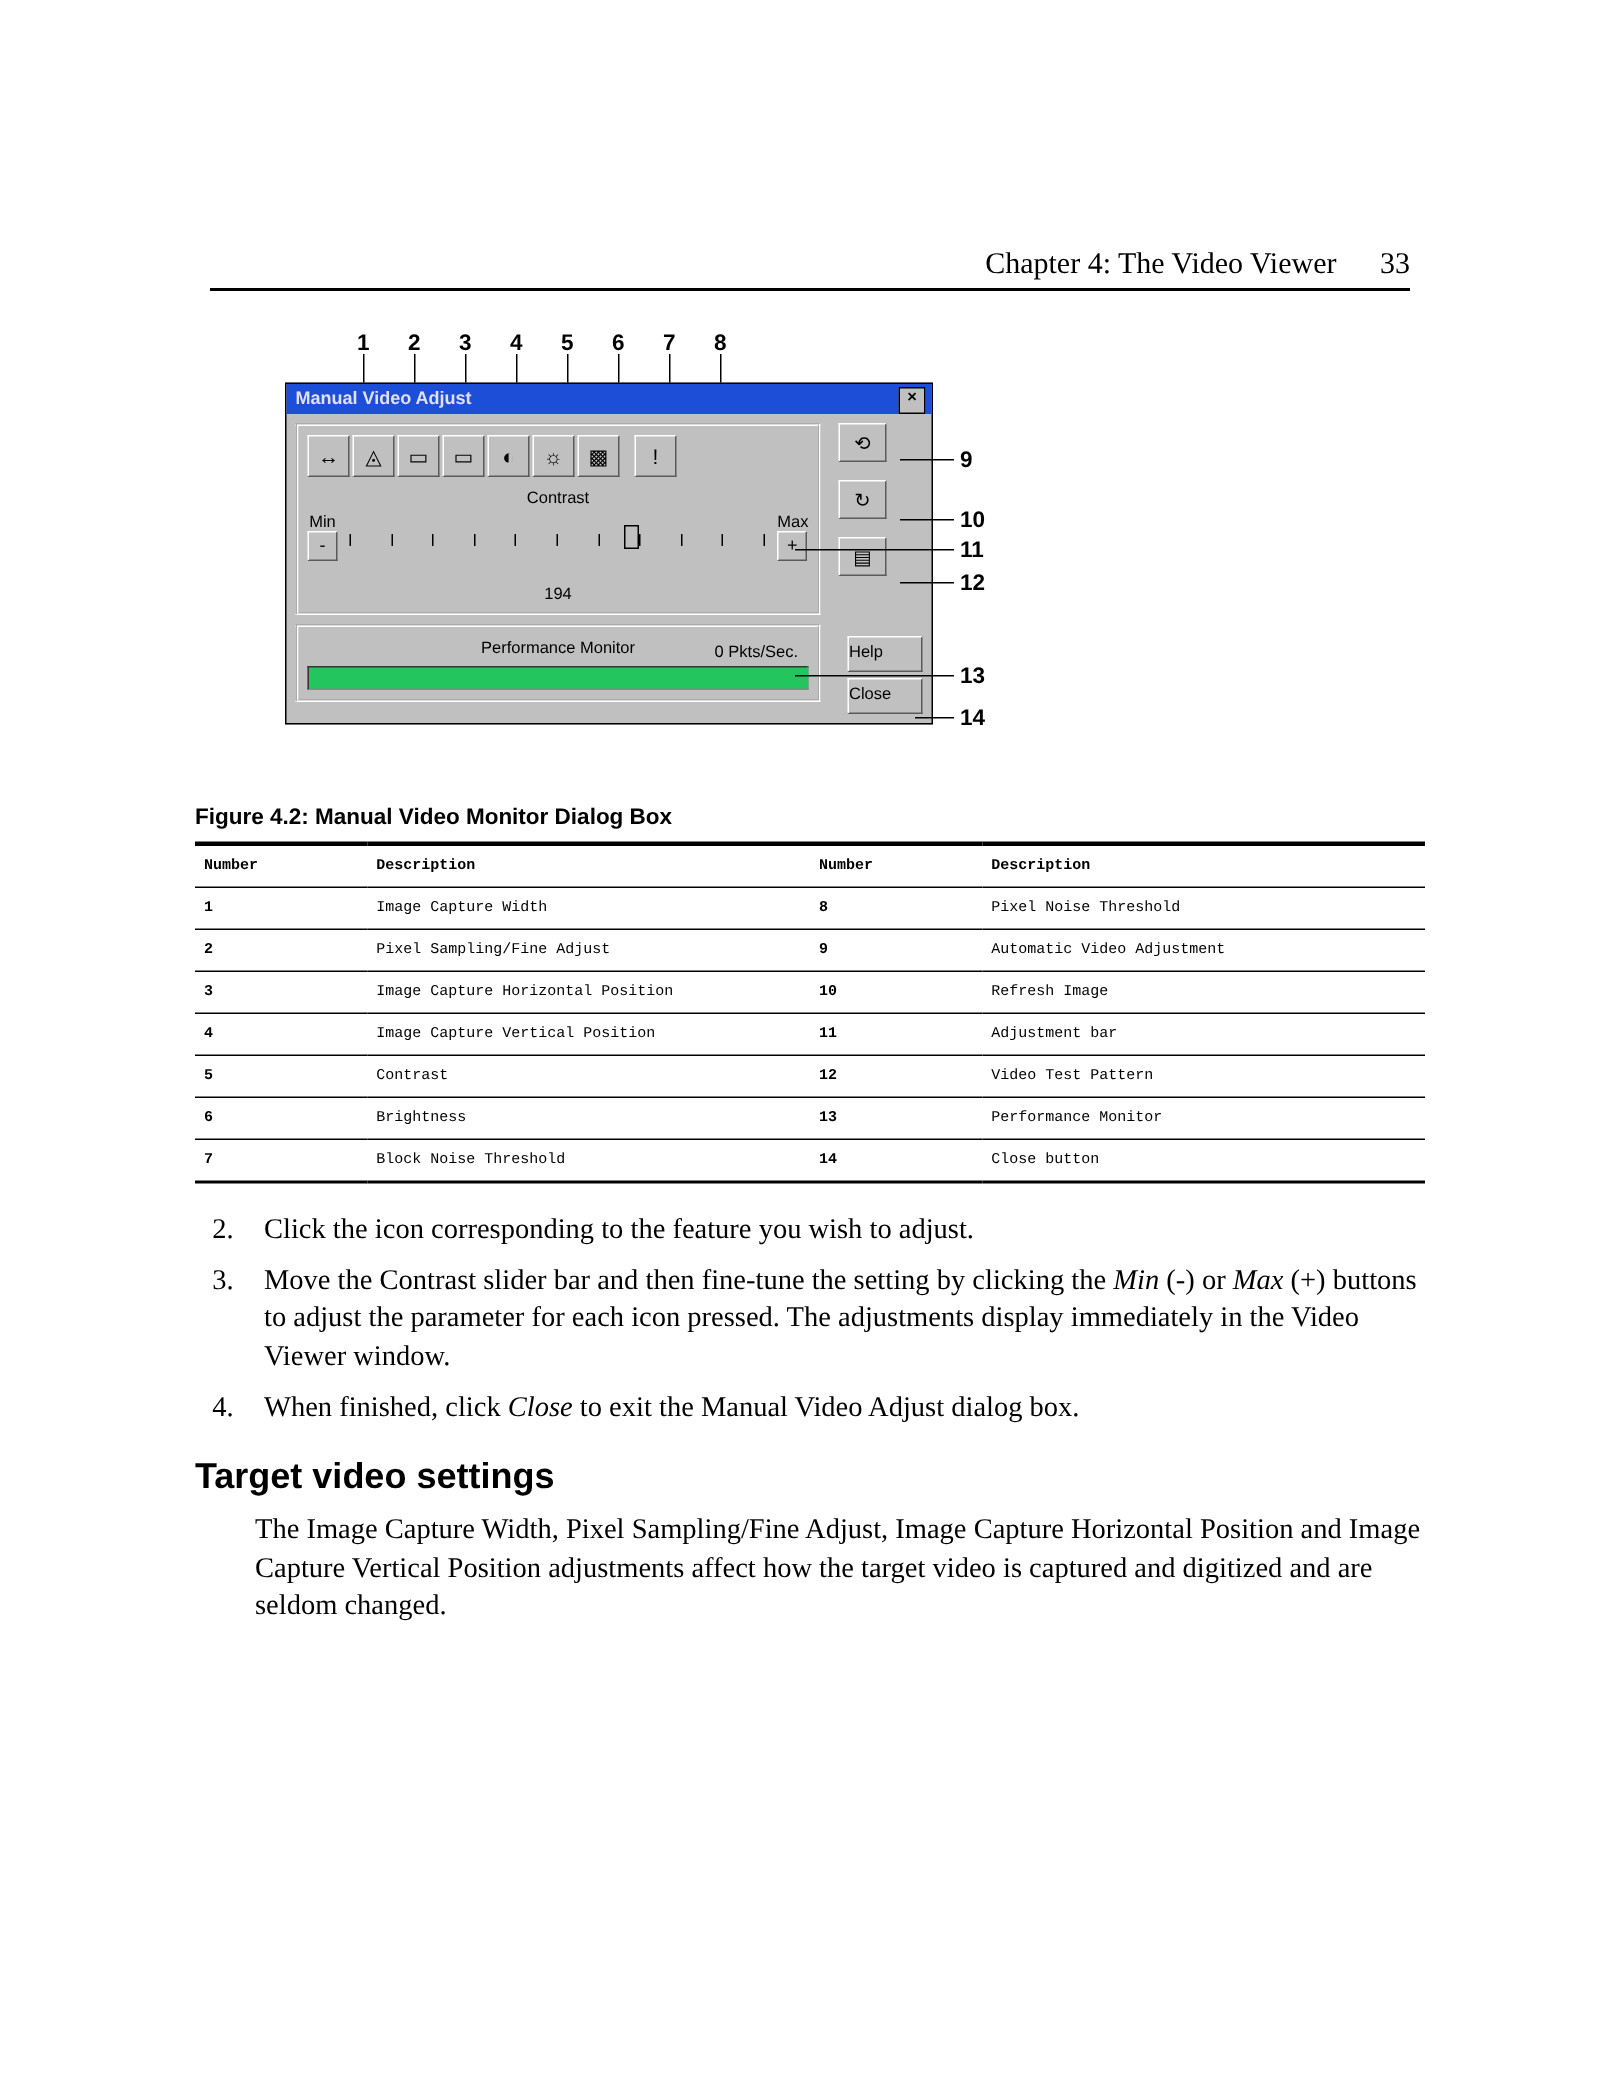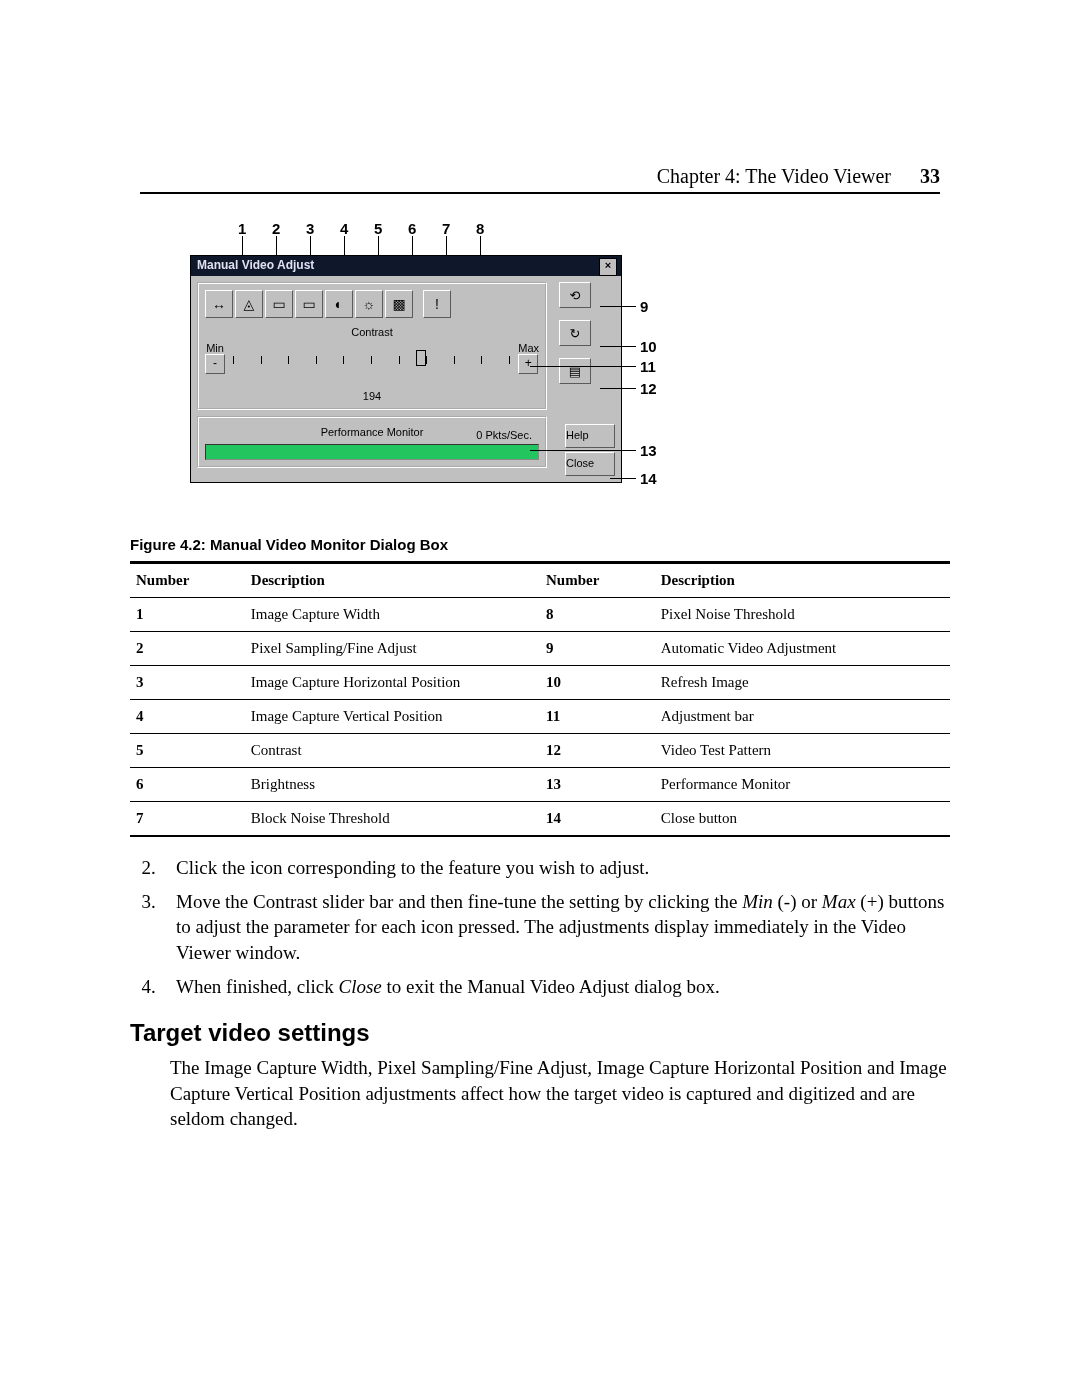--- a/index.html
+++ b/index.html
@@ -1,24 +1,24 @@
 <!DOCTYPE html>
 <html><head>
 <meta charset="utf-8">
 <style>
   html,body{margin:0;padding:0;background:#fff;font-family:"Times New Roman",Times,serif;color:#000}
   .page{width:1080px;height:1397px;position:relative;margin:0 auto;box-sizing:border-box;padding:160px 130px 0 130px}
   .running-head{position:absolute;top:165px;right:140px;font-size:20px}
-  .running-head .pnum{font-weight:bold;margin-left:24px}
+  .running-head .pnum{font-weight:normal;margin-left:24px}
   .head-rule{position:absolute;top:192px;left:140px;right:140px;border-top:2px solid #000}
   .figure-area{position:relative;margin-top:60px;height:300px}
   .callout-num{position:absolute;font-family:Arial,Helvetica,sans-serif;font-weight:bold;font-size:15px}
   .callout-line{position:absolute;background:#000}
   .dialog{position:absolute;left:60px;top:35px;width:430px;background:#c0c0c0;border:1px solid #000;font-family:"MS Sans Serif",Arial,sans-serif;font-size:12px}
-  .titlebar{background:#0f172a;height:20px;position:relative}
+  .titlebar{background:#1d4ed8;height:20px;position:relative}
   .titlebar .ttl{position:absolute;left:6px;top:2px;color:#e0e0f0;font-weight:bold;font-size:12px}
   .titlebar .xbtn{position:absolute;right:4px;top:2px;width:16px;height:16px;background:#c0c0c0;border:1px solid #000;text-align:center;line-height:13px;font-family:Arial;font-size:11px;font-weight:bold}
   .panel{border:2px groove #fff;margin:6px;padding:6px;position:relative}
   .toolbar{display:flex;gap:2px;margin-bottom:8px}
   .tb-btn{width:26px;height:26px;background:#c0c0c0;border-top:1px solid #fff;border-left:1px solid #fff;border-right:1px solid #5a5a5a;border-bottom:1px solid #5a5a5a;display:flex;align-items:center;justify-content:center;font-size:14px}
   .slider-row{display:flex;align-items:center;justify-content:space-between;font-size:11px;margin-top:4px}
   .slider-track{position:relative;height:20px;flex:1;margin:0 8px}
   .ticks{position:absolute;left:0;right:0;top:8px;display:flex;justify-content:space-between}
   .tick{width:1px;height:8px;background:#000}
   .thumb{position:absolute;top:2px;left:66%;width:8px;height:14px;background:#c0c0c0;border:1px solid #000}
@@ -26,21 +26,21 @@
   .contrast-lbl{text-align:center;font-size:11px}
   .slider-val{text-align:center;font-size:11px;margin-top:16px}
   .perf-panel{border:2px groove #fff;margin:6px;padding:8px 6px 6px 6px;position:relative}
   .perf-lbl{text-align:center;font-size:11px;margin-bottom:6px}
   .perf-bar{height:14px;border:1px inset #888;background:#22c55e;position:relative}
   .perf-val{position:absolute;right:6px;top:-16px;font-size:11px}
   .side-btn{width:30px;height:24px;background:#c0c0c0;border-top:1px solid #fff;border-left:1px solid #fff;border-right:1px solid #5a5a5a;border-bottom:1px solid #5a5a5a;margin-left:6px;display:flex;align-items:center;justify-content:center;font-size:13px}
   .dlg-btn{width:48px;height:22px;background:#c0c0c0;border-top:1px solid #fff;border-left:1px solid #fff;border-right:1px solid #5a5a5a;border-bottom:1px solid #5a5a5a;font-size:11px;text-align:left;line-height:20px;margin:4px 0 0 auto}
   .fig-caption,.tab-caption{font-family:Arial,Helvetica,sans-serif;font-weight:bold;font-size:15px;margin-top:16px}
   .tab-caption{margin-top:10px}
-  table.desc{width:100%;border-collapse:collapse;font-family:Liberation Serif, serif;font-size:15px;margin-top:8px}
+  table.desc{width:100%;border-collapse:collapse;font-family:Liberation Mono, monospace;font-size:10px;margin-top:8px}
   table.desc thead tr{border-top:3px solid #000;border-bottom:1px solid #000}
   table.desc th{text-align:left;font-weight:bold;padding:8px 6px}
   table.desc td{padding:8px 6px;border-bottom:1px solid #000}
   table.desc tbody tr:last-child td{border-bottom:2px solid #000}
   ol.body{margin:18px 0 0 40px;padding:0;font-size:19px;line-height:1.35}
   ol.body li{margin-bottom:8px;padding-left:6px}
   ol.body li::marker{content:counter(list-item) ".   "}
   em{font-style:italic}
   h2.sec{font-family:Arial,Helvetica,sans-serif;font-weight:bold;font-size:24px;margin:20px 0 8px 0}
   p.body{font-size:19px;line-height:1.35;margin:0 0 0 40px}

